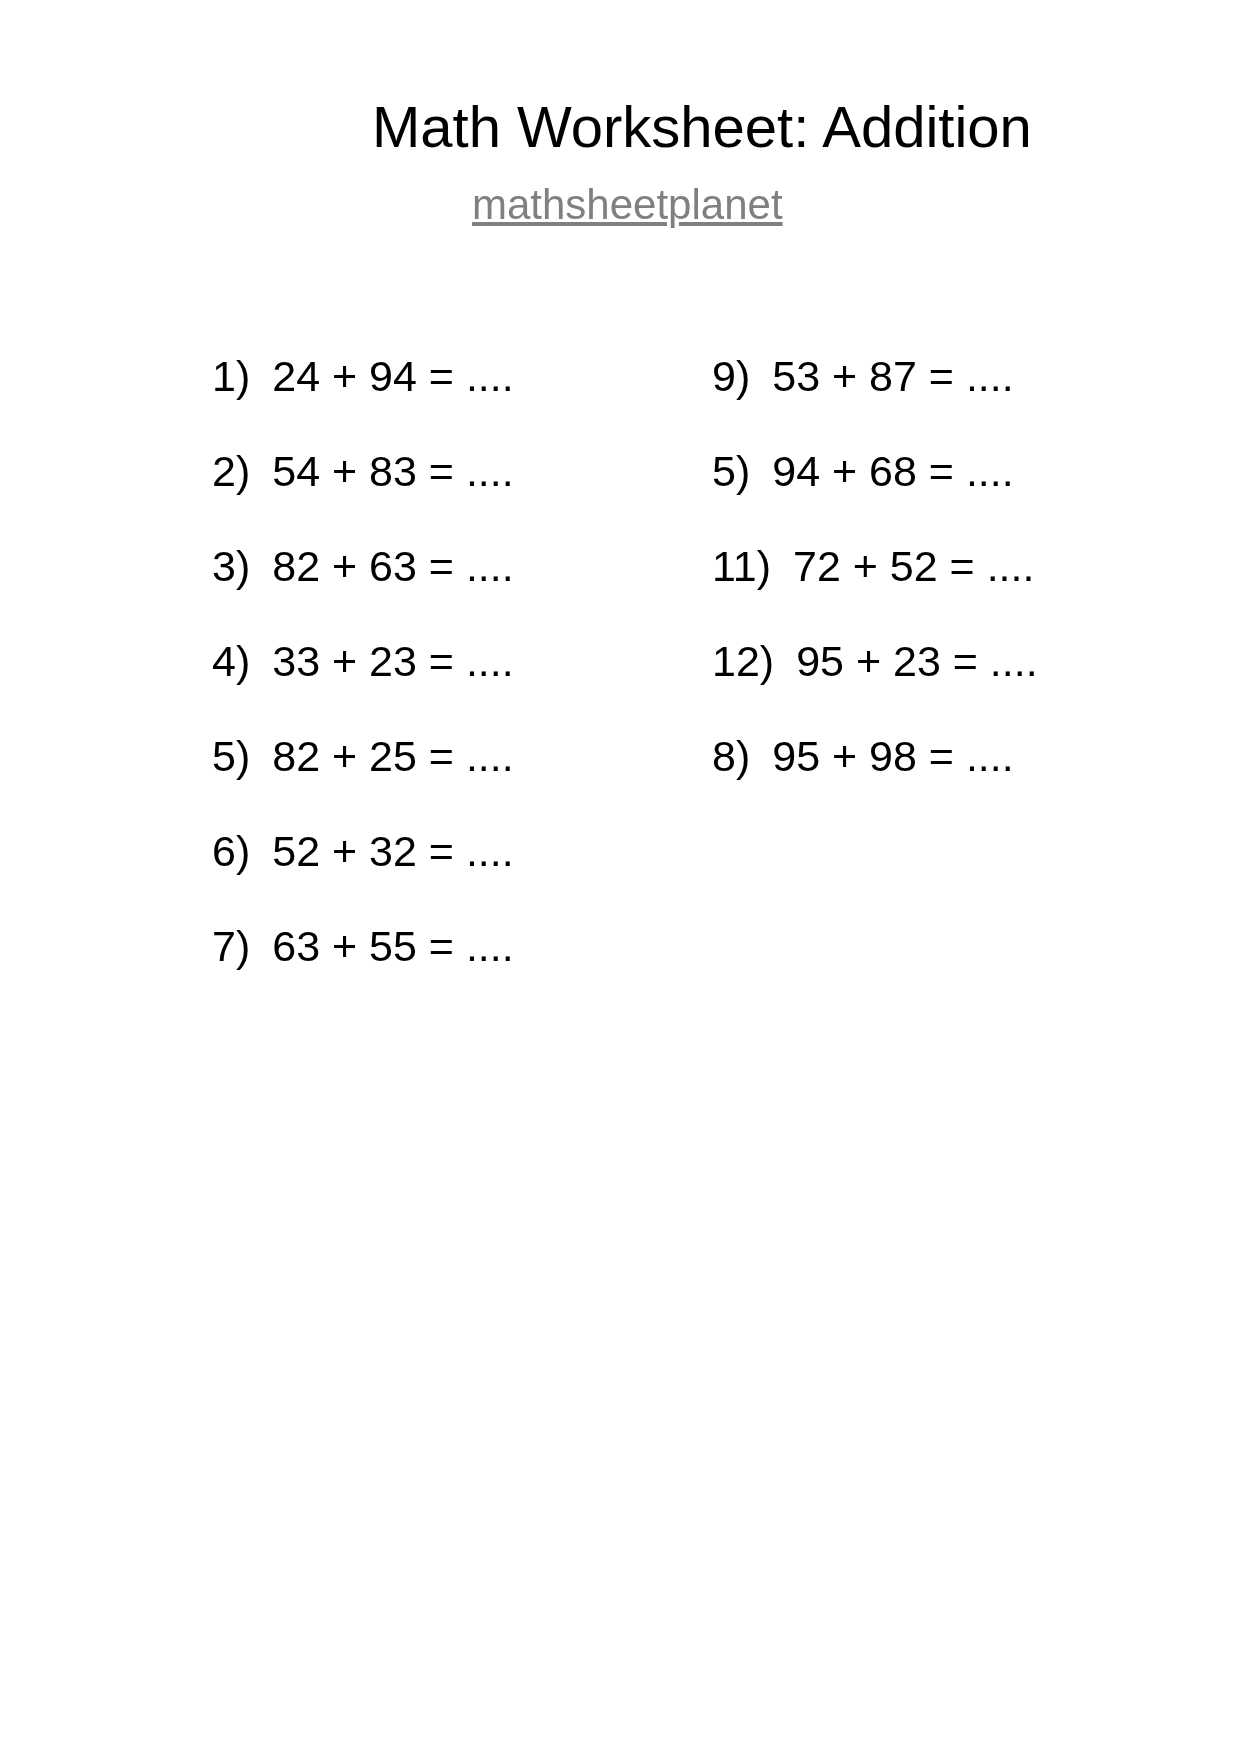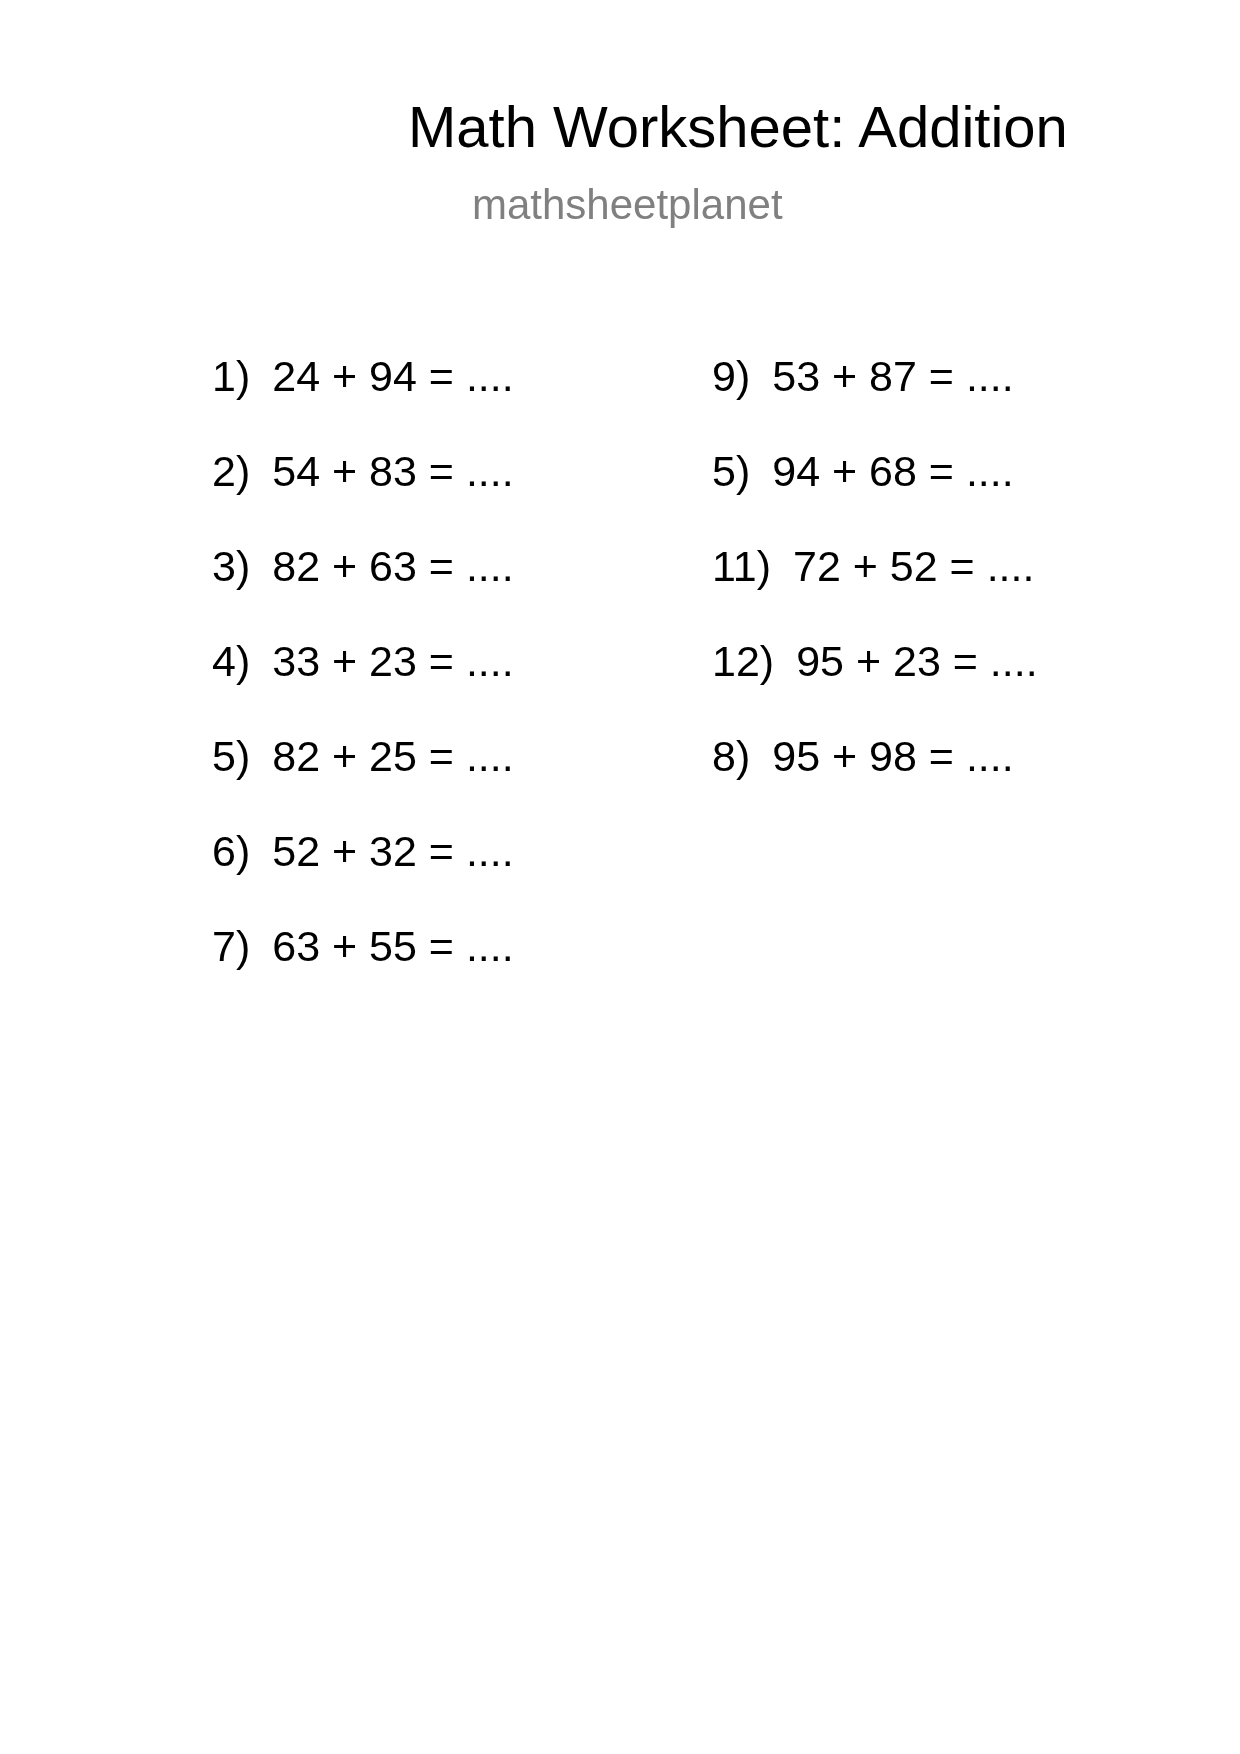--- a/index.html
+++ b/index.html
@@ -15,30 +15,30 @@
       font-family: "Liberation Sans", sans-serif;
       color: #000000;
     }
     .page-title {
       position: absolute;
       left: 372px;
       top: 98px;
       font-size: 58px;
       line-height: 1;
       white-space: nowrap;
-      margin-left: 36px;
     }
     .page-subtitle {
       position: absolute;
       left: 472px;
       top: 184px;
       font-size: 42px;
       line-height: 1;
       color: #808080;
       white-space: nowrap;
+      text-decoration: underline;
     }
     .column {
       position: absolute;
       top: 355px;
     }
     .column.left { left: 200px; }
     .column.right { left: 700px; }
     .problem {
       height: 95px;
       font-size: 43px;

